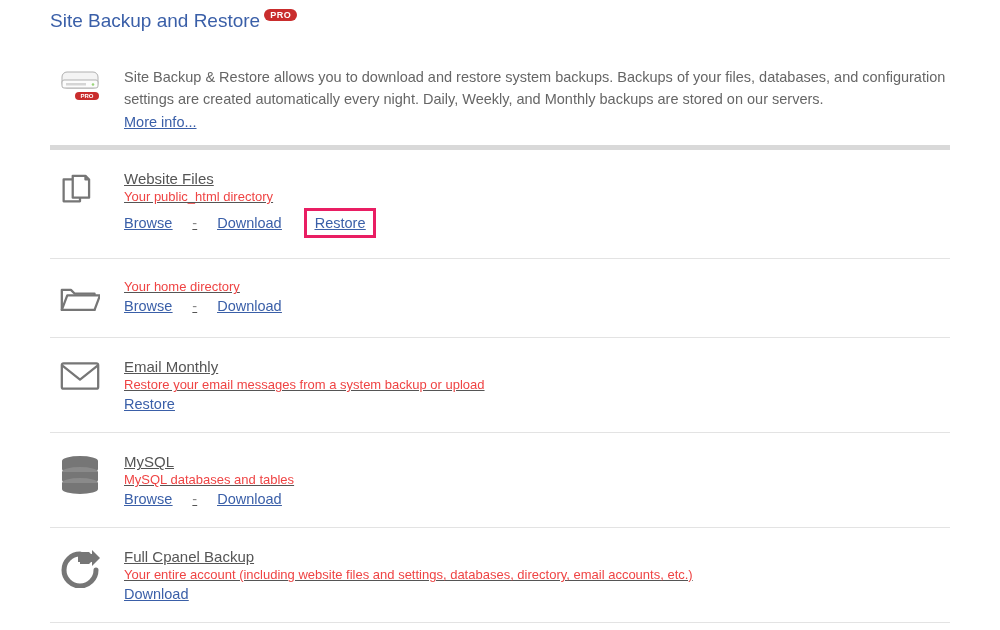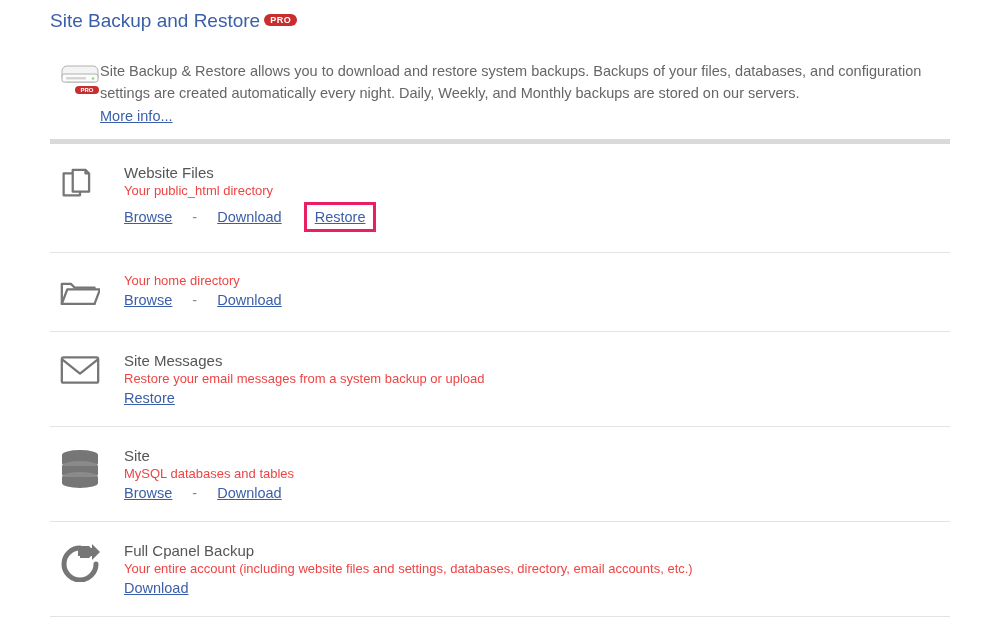--- a/index.html
+++ b/index.html
@@ -14,39 +14,40 @@
       font-size: 14px;
       width: 1000px;
     }
     .page {
       padding: 10px 50px 30px 50px;
     }
     .page-title {
       color: #3a5fa8;
       font-size: 19px;
       font-weight: 400;
-      margin-bottom: 8px;
-      display: flex;
-      align-items: flex-end;
+      margin-bottom: 14px;
+      display: flex;
+      align-items: center;
       gap: 4px;
     }
     .pro-badge {
       display: inline-block;
       background: #c92d2d;
       color: #fff;
       font-size: 9px;
       font-weight: bold;
       padding: 1px 6px;
       border-radius: 7px;
       letter-spacing: 0.5px;
       position: relative;
       top: -6px;
     }
     .intro {
       display: flex;
+      gap: 24px;
       padding: 20px 0 12px 10px;
       align-items: flex-start;
       border-bottom: 5px solid #d9d9d9;
     }
     .intro-icon {
       width: 40px;
       flex-shrink: 0;
       display: flex;
       justify-content: center;
     }
@@ -61,20 +62,21 @@
       cursor: pointer;
     }
     .sections {
     }
     .section {
       display: flex;
       gap: 24px;
       padding: 20px 0 20px 10px;
       border-bottom: 1px solid #e3e3e3;
       align-items: flex-start;
+      text-decoration: underline;
     }
     .section-icon {
       width: 40px;
       flex-shrink: 0;
       display: flex;
       justify-content: center;
       padding-top: 2px;
     }
     .section-body {
       flex: 1;
@@ -182,41 +184,41 @@
     </div>
 
     <div class="section">
       <div class="section-icon">
         <svg width="44" height="32" viewBox="0 0 44 32">
           <rect x="2" y="2" width="40" height="28" rx="2" fill="none" stroke="#767676" stroke-width="2.5"></rect>
           <path d="M2 4 l20 16 l20 -16" fill="none" stroke="#767676" stroke-width="2.5" stroke-linejoin="round"></path>
         </svg>
       </div>
       <div class="section-body">
-        <div class="section-title">Site Messages</div>
+        <div class="section-title">Email Monthly</div>
         <div class="section-desc">Restore your email messages from a system backup or upload</div>
         <div class="action-row">
           <a class="link">Restore</a>
         </div>
       </div>
     </div>
 
     <div class="section">
       <div class="section-icon">
         <svg width="40" height="40" viewBox="0 0 40 40">
           <ellipse cx="20" cy="6" rx="18" ry="5" fill="#767676"></ellipse>
           <path d="M2 6 v8 a18 5 0 0 0 36 0 v-8" fill="#767676"></path>
           <ellipse cx="20" cy="17" rx="18" ry="5" fill="#8a8a8a"></ellipse>
           <path d="M2 17 v8 a18 5 0 0 0 36 0 v-8" fill="#767676"></path>
           <ellipse cx="20" cy="28" rx="18" ry="5" fill="#8a8a8a"></ellipse>
           <path d="M2 28 v6 a18 5 0 0 0 36 0 v-6" fill="#767676"></path>
         </svg>
       </div>
       <div class="section-body">
-        <div class="section-title">Site</div>
+        <div class="section-title">MySQL</div>
         <div class="section-desc">MySQL databases and tables</div>
         <div class="action-row">
           <a class="link">Browse</a>
           <span class="sep">-</span>
           <a class="link">Download</a>
         </div>
       </div>
     </div>
 
     <div class="section">

